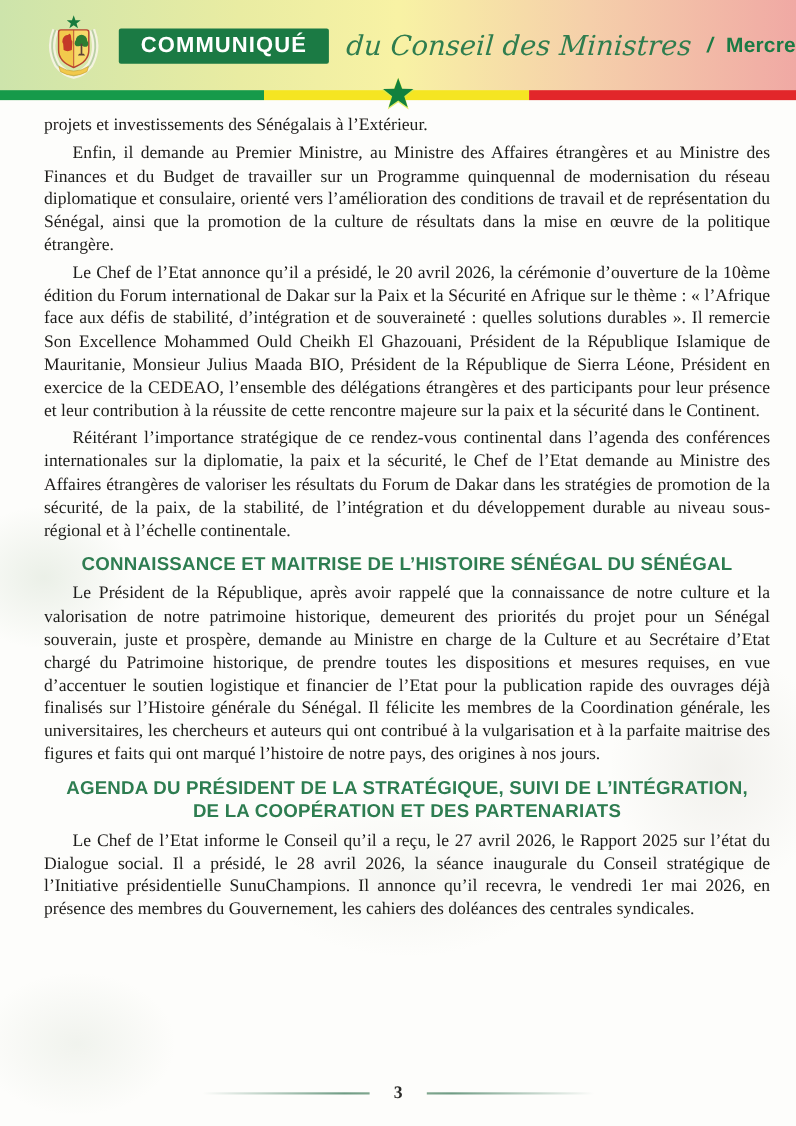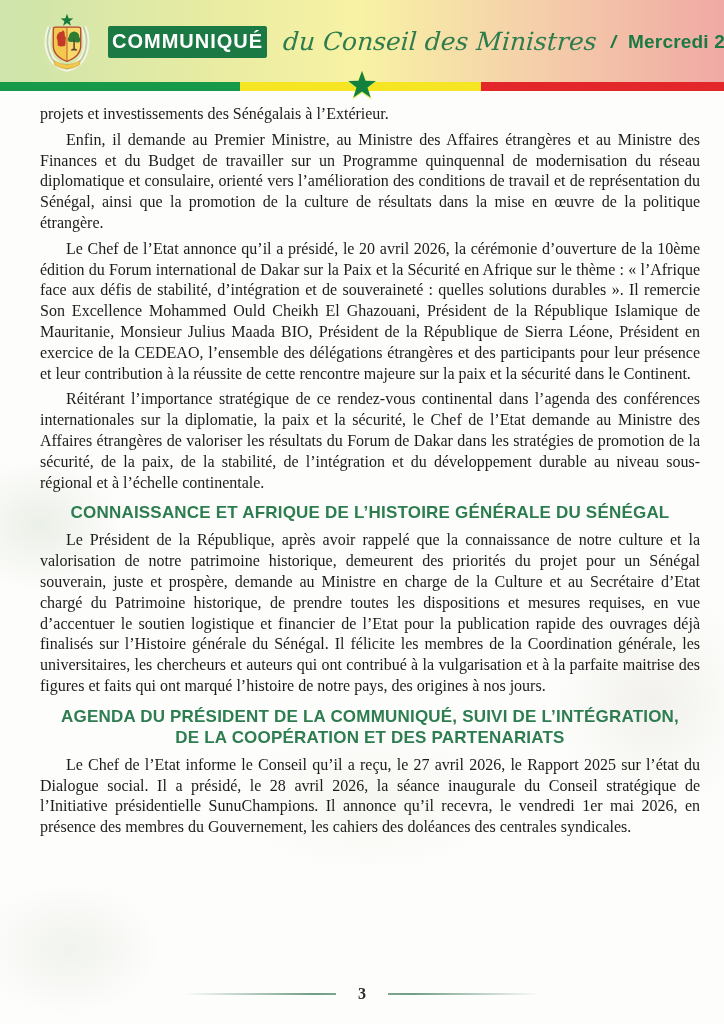--- a/index.html
+++ b/index.html
@@ -21,21 +21,21 @@
     background:linear-gradient(90deg,#cde4ab 0%,#e9eca2 30%,#f8f2a4 50%,#f5cfaa 74%,#f0a9a4 100%);
   }
   .header-row{
     position:absolute;top:0;left:0;right:0;height:83px;
     display:flex;align-items:center;padding-left:42px;box-sizing:border-box;
   }
   .coat{width:50px;height:62px;flex:0 0 auto;margin-top:2px;}
   .communique-box{
     margin-left:16px;background:var(--box_green);color:#ffffff;
     font-family:"Liberation Sans",sans-serif;font-weight:bold;font-size:20px;
-    letter-spacing:1px;padding:4px 4px 5px;border-radius:2px;white-space:nowrap;
+    letter-spacing:1px;padding:4px 20px 5px;border-radius:2px;white-space:nowrap;
   }
   .script-title{
     margin-left:16px;font-family:"DejaVu Serif",serif;font-style:italic;
     font-size:25px;color:var(--script_green);white-space:nowrap;transform:skewX(-4deg);
   }
   .header-sep{
     margin-left:14px;font-family:"Liberation Sans",sans-serif;font-weight:bold;
     font-size:19px;color:var(--box_green);font-style:italic;
   }
   .header-date{
@@ -132,23 +132,23 @@
   <div class="wm wm1"></div>
   <div class="wm wm2"></div>
   <div class="wm wm3"></div>
   <div class="wm wm4"></div>
 
   <div class="content">
       <p class="paragraph">projets et investissements des Sénégalais à l’Extérieur.</p>
       <p class="paragraph indent">Enfin, il demande au Premier Ministre, au Ministre des Affaires étrangères et au Ministre des Finances et du Budget de travailler sur un Programme quinquennal de modernisation du réseau diplomatique et consulaire, orienté vers l’amélioration des conditions de travail et de représentation du Sénégal, ainsi que la promotion de la culture de résultats dans la mise en œuvre de la politique étrangère.</p>
       <p class="paragraph indent">Le Chef de l’Etat annonce qu’il a présidé, le 20 avril 2026, la cérémonie d’ouverture de la 10ème édition du Forum international de Dakar sur la Paix et la Sécurité en Afrique sur le thème : « l’Afrique face aux défis de stabilité, d’intégration et de souveraineté : quelles solutions durables ». Il remercie Son Excellence Mohammed Ould Cheikh El Ghazouani, Président de la République Islamique de Mauritanie, Monsieur Julius Maada BIO, Président de la République de Sierra Léone, Président en exercice de la CEDEAO, l’ensemble des délégations étrangères et des participants pour leur présence et leur contribution à la réussite de cette rencontre majeure sur la paix et la sécurité dans le Continent.</p>
       <p class="paragraph indent">Réitérant l’importance stratégique de ce rendez-vous continental dans l’agenda des conférences internationales sur la diplomatie, la paix et la sécurité, le Chef de l’Etat demande au Ministre des Affaires étrangères de valoriser les résultats du Forum de Dakar dans les stratégies de promotion de la sécurité, de la paix, de la stabilité, de l’intégration et du développement durable au niveau sous-régional et à l’échelle continentale.</p>
-      <h2 class="heading">CONNAISSANCE ET AFRIQUE DE L’HISTOIRE GÉNÉRALE DU SÉNÉGAL</h2>
+      <h2 class="heading">CONNAISSANCE ET MAITRISE DE L’HISTOIRE SÉNÉGAL DU SÉNÉGAL</h2>
       <p class="paragraph indent">Le Président de la République, après avoir rappelé que la connaissance de notre culture et la valorisation de notre patrimoine historique, demeurent des priorités du projet pour un Sénégal souverain, juste et prospère, demande au Ministre en charge de la Culture et au Secrétaire d’Etat chargé du Patrimoine historique, de prendre toutes les dispositions et mesures requises, en vue d’accentuer le soutien logistique et financier de l’Etat pour la publication rapide des ouvrages déjà finalisés sur l’Histoire générale du Sénégal. Il félicite les membres de la Coordination générale, les universitaires, les chercheurs et auteurs qui ont contribué à la vulgarisation et à la parfaite maitrise des figures et faits qui ont marqué l’histoire de notre pays, des origines à nos jours.</p>
-      <h2 class="heading">AGENDA DU PRÉSIDENT DE LA COMMUNIQUÉ, SUIVI DE L’INTÉGRATION, DE LA COOPÉRATION ET DES PARTENARIATS</h2>
+      <h2 class="heading">AGENDA DU PRÉSIDENT DE LA STRATÉGIQUE, SUIVI DE L’INTÉGRATION, DE LA COOPÉRATION ET DES PARTENARIATS</h2>
       <p class="paragraph indent">Le Chef de l’Etat informe le Conseil qu’il a reçu, le 27 avril 2026, le Rapport 2025 sur l’état du Dialogue social. Il a présidé, le 28 avril 2026, la séance inaugurale du Conseil stratégique de l’Initiative présidentielle SunuChampions. Il annonce qu’il recevra, le vendredi 1er mai 2026, en présence des membres du Gouvernement, les cahiers des doléances des centrales syndicales.</p>
     </div>
 
   <div class="footer">
     <div class="rule left"></div>
     <div class="page-number">3</div>
     <div class="rule right"></div>
   </div>
 
 </div>

